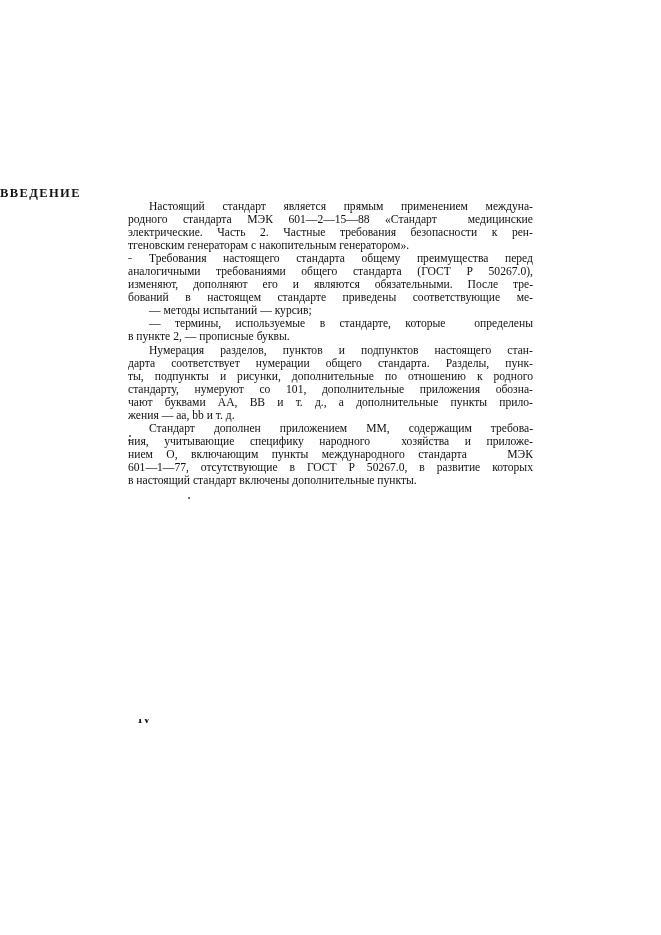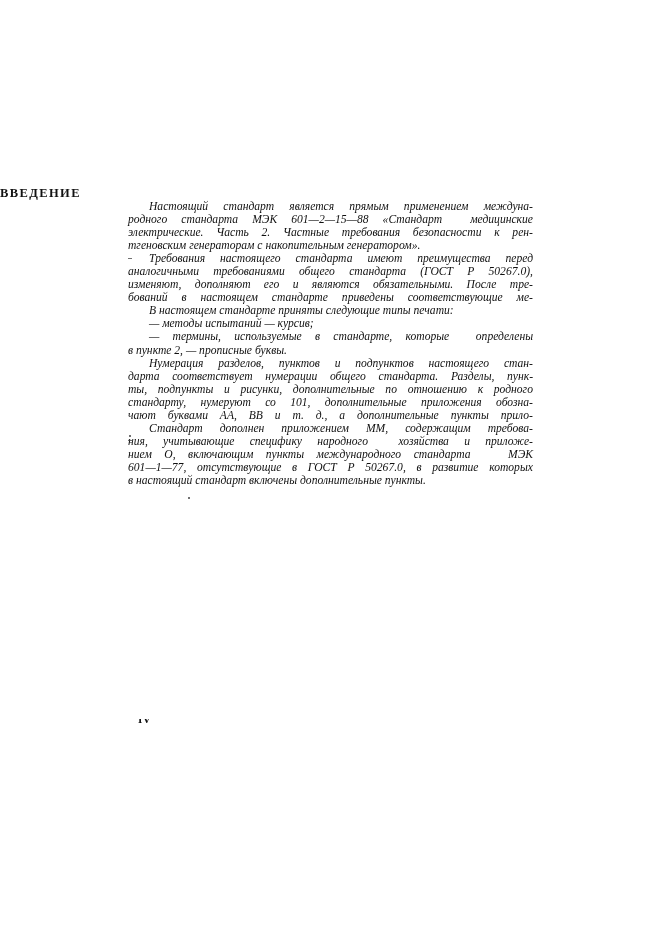--- a/index.html
+++ b/index.html
@@ -40,21 +40,20 @@
     width: 405px;
   }
 
   .para {
     margin: 0;
     font-size: 11.6px;
     line-height: 13.05px;
     text-align: justify;
     text-justify: inter-word;
     color: #101010;
-    font-style: italic;
   }
 
   .para .ln {
     display: block;
     white-space: nowrap;
   }
 
   
   .para .ln.j {
     display: flex;
@@ -130,21 +129,21 @@
           <span>к</span>
           <span>рен-</span>
         </span>
         <span class="ln">тгеновским генераторам с накопительным генератором».</span>
       </p>
     <p class="para">
         <span class="ln indent j">
           <span>Требования</span>
           <span>настоящего</span>
           <span>стандарта</span>
-          <span>имеют</span>
+          <span>общему</span>
           <span>преимущества</span>
           <span>перед</span>
         </span>
         <span class="ln j">
           <span>аналогичными</span>
           <span>требованиями</span>
           <span>общего</span>
           <span>стандарта</span>
           <span>(ГОСТ</span>
           <span>Р</span>
@@ -162,23 +161,20 @@
         </span>
         <span class="ln j">
           <span>бований</span>
           <span>в</span>
           <span>настоящем</span>
           <span>стандарте</span>
           <span>приведены</span>
           <span>соответствующие</span>
           <span>ме-</span>
         </span>
-      </p>
-    <p class="para">
-        <span class="ln indent">В настоящем стандарте приняты следующие типы печати:</span>
       </p>
     <p class="para">
         <span class="ln indent">— методы испытаний — курсив;</span>
       </p>
     <p class="para">
         <span class="ln indent j">
           <span>—</span>
           <span>термины,</span>
           <span>используемые</span>
           <span>в</span>
@@ -234,20 +230,21 @@
           <span>АА,</span>
           <span>ВВ</span>
           <span>и</span>
           <span>т.</span>
           <span>д.,</span>
           <span>а</span>
           <span>дополнительные</span>
           <span>пункты</span>
           <span>прило-</span>
         </span>
+        <span class="ln">жения — aa, bb и т. д.</span>
       </p>
     <p class="para">
         <span class="ln indent j">
           <span>Стандарт</span>
           <span>дополнен</span>
           <span>приложением</span>
           <span>ММ,</span>
           <span>содержащим</span>
           <span>требова-</span>
         </span>

